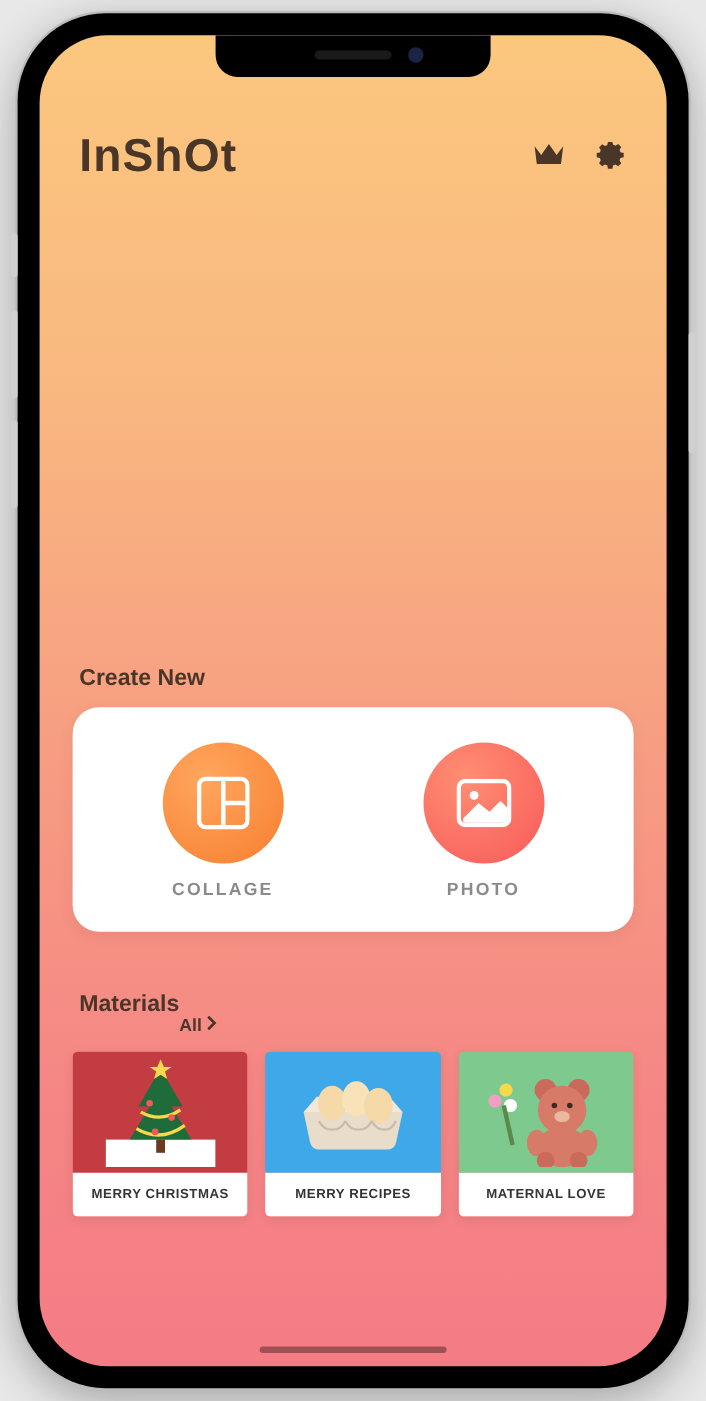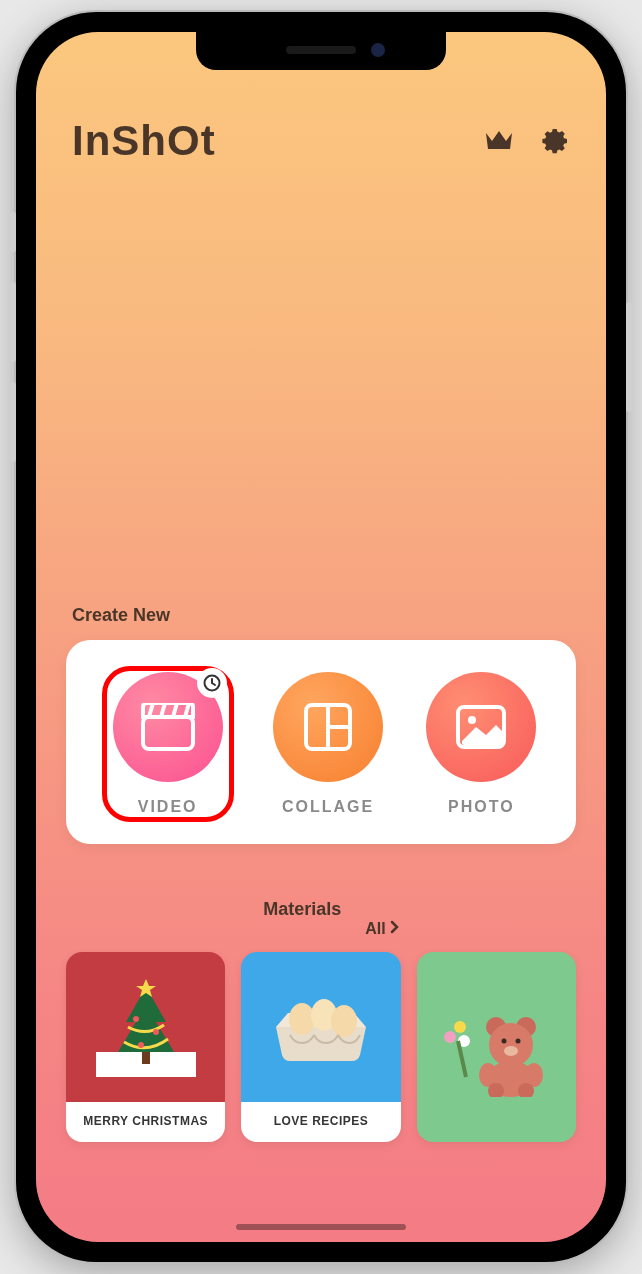--- a/index.html
+++ b/index.html
@@ -80,21 +80,21 @@
     letter-spacing: 1px;
   }
   .top-icons {
     display: flex;
     align-items: center;
     gap: 28px;
   }
   .top-icons svg { display: block; }
 
   .section-heading {
-    font-size: 18px;
+    font-size: 21px;
     font-weight: 700;
     color: #4a3628;
     padding: 0 36px 14px 36px;
   }
   .create-section { margin-top: 440px; }
   .card {
     margin: 0 30px;
     background: #fff;
     border-radius: 24px;
     padding: 26px 18px 22px 18px;
@@ -142,44 +142,43 @@
     background: #fff;
     border-radius: 50%;
     display: flex;
     align-items: center;
     justify-content: center;
   }
 
   .materials-section { margin-top: 36px; }
   .materials-header {
     display: flex;
-    justify-content: center;
+    justify-content: flex-start;
     align-items: center;
     padding: 0 15px 14px 36px;
-    gap: 24px;
   }
   .materials-header .section-heading { padding: 0; }
   .all-link {
     font-size: 16px;
     font-weight: 700;
     color: #4a3628;
     display: flex;
     align-items: center;
     gap: 4px;
     margin-top: 40px;
   }
   .materials-row {
     display: flex;
     gap: 16px;
     padding: 0 30px;
   }
   .material-card {
     flex: 1;
-    height: 190px;
-    border-radius: 16px;
+    height: 150px;
+    border-radius: 5px;
     overflow: hidden;
     display: flex;
     flex-direction: column;
     box-shadow: 0 3px 10px rgba(0,0,0,0.08);
   }
   .material-art {
     flex: 1;
     position: relative;
     display: flex;
     align-items: center;
@@ -239,39 +238,20 @@
               <path fill="#4a3628" d="M14 9a5 5 0 100 10 5 5 0 000-10zm11 7v-4l-3-.7a8 8 0 00-.8-2l1.6-2.6-2.8-2.8L17.4 5.5a8 8 0 00-2-.8L14.7 2h-4l-.7 3a8 8 0 00-2 .8L5.4 4.2 2.6 7l1.6 2.6a8 8 0 00-.8 2L.4 12v4l3 .7a8 8 0 00.8 2L2.6 21.3l2.8 2.8 2.6-1.6a8 8 0 002 .8l.7 3h4l.7-3a8 8 0 002-.8l2.6 1.6 2.8-2.8-1.6-2.6a8 8 0 00.8-2z"></path>
             </svg>
         </span>
       </div>
     </div>
 
     <div class="create-section">
       <div class="section-heading">Create New</div>
       <div class="card">
 
-        <div class="create-item highlighted">
-          <div class="create-circle c-video">
-            <svg width="54" height="48" viewBox="0 0 54 48">
-              <rect x="2" y="14" width="50" height="32" rx="6" fill="none" stroke="#fff" stroke-width="4"></rect>
-              <path d="M2 14 L52 14 L52 4 Q52 0 48 0 L6 0 Q2 0 2 4 Z" fill="none" stroke="#fff" stroke-width="4"></path>
-              <line x1="12" y1="0" x2="8" y2="14" stroke="#fff" stroke-width="4"></line>
-              <line x1="24" y1="0" x2="20" y2="14" stroke="#fff" stroke-width="4"></line>
-              <line x1="36" y1="0" x2="32" y2="14" stroke="#fff" stroke-width="4"></line>
-              <line x1="48" y1="0" x2="44" y2="14" stroke="#fff" stroke-width="4"></line>
-            </svg>
-            <div class="clock-badge">
-              <svg width="18" height="18" viewBox="0 0 18 18">
-                  <circle cx="9" cy="9" r="7.5" fill="none" stroke="#333" stroke-width="2"></circle>
-                  <path d="M9 5 V9 L12 11" stroke="#333" stroke-width="2" fill="none" stroke-linecap="round"></path>
-                </svg>
-            </div>
-          </div>
-          <div class="create-label">VIDEO</div>
-        </div>
 
         <div class="create-item">
           <div class="create-circle c-collage">
             <svg width="48" height="48" viewBox="0 0 48 48">
               <rect x="2" y="2" width="44" height="44" rx="6" fill="none" stroke="#fff" stroke-width="4"></rect>
               <line x1="24" y1="2" x2="24" y2="46" stroke="#fff" stroke-width="4"></line>
               <line x1="24" y1="24" x2="46" y2="24" stroke="#fff" stroke-width="4"></line>
             </svg>
           </div>
           <div class="create-label">COLLAGE</div>
@@ -326,21 +306,21 @@
               <path d="M10 40 L100 40 L94 68 Q92 74 86 74 H24 Q18 74 16 68 Z" fill="#e8dccb"></path>
               <path d="M10 40 L22 26 H88 L100 40 Z" fill="#f2e8da"></path>
               <ellipse cx="36" cy="32" rx="13" ry="16" fill="#f5d9a8"></ellipse>
               <ellipse cx="58" cy="28" rx="13" ry="16" fill="#f8e2b8"></ellipse>
               <ellipse cx="78" cy="34" rx="13" ry="16" fill="#f5d9a8"></ellipse>
               <path d="M24 48 Q28 56 36 56 Q44 56 48 48" stroke="#c9bca6" stroke-width="2" fill="none"></path>
               <path d="M48 48 Q52 56 60 56 Q68 56 72 48" stroke="#c9bca6" stroke-width="2" fill="none"></path>
               <path d="M72 48 Q76 56 84 56 Q90 56 94 48" stroke="#c9bca6" stroke-width="2" fill="none"></path>
             </svg>
           </div>
-          <div class="material-label">LOVE RECIPES</div>
+          <div class="material-label">MERRY RECIPES</div>
         </div>
         <div class="material-card mat-love">
           <div class="material-art">
             <svg width="120" height="100" viewBox="0 0 120 100">
 
               <circle cx="24" cy="30" r="6" fill="#f7d94c"></circle>
               <circle cx="14" cy="40" r="6" fill="#f2a0c2"></circle>
               <circle cx="28" cy="44" r="6" fill="#fff"></circle>
               <path d="M22 44 L30 80" stroke="#5a8a4a" stroke-width="4"></path>
 
@@ -351,19 +331,20 @@
               <circle cx="82" cy="44" r="2.5" fill="#3a2a22"></circle>
               <ellipse cx="75" cy="54" rx="7" ry="5" fill="#eab89f"></ellipse>
               <ellipse cx="75" cy="82" rx="24" ry="18" fill="#d87a68"></ellipse>
               <ellipse cx="52" cy="78" rx="9" ry="12" fill="#d87a68"></ellipse>
               <ellipse cx="98" cy="78" rx="9" ry="12" fill="#d87a68"></ellipse>
 
               <circle cx="60" cy="94" r="8" fill="#c96a5a"></circle>
               <circle cx="90" cy="94" r="8" fill="#c96a5a"></circle>
             </svg>
           </div>
+          <div class="material-label">MATERNAL LOVE</div>
         </div>
       </div>
     </div>
 
     <div class="home-indicator"></div>
   </div>
 </div>
 
 </body></html>

